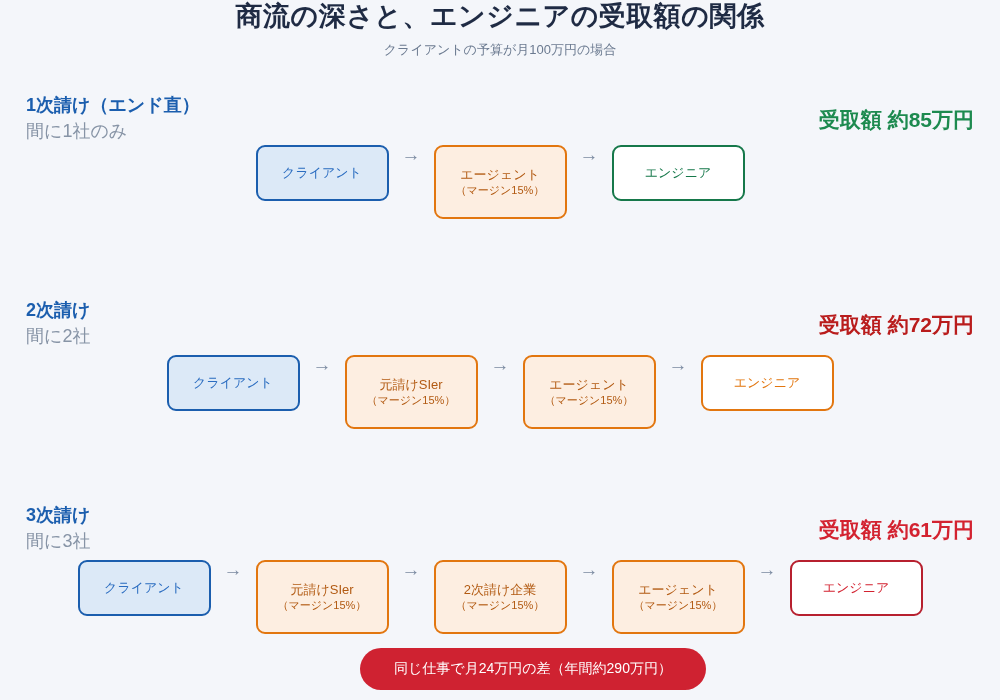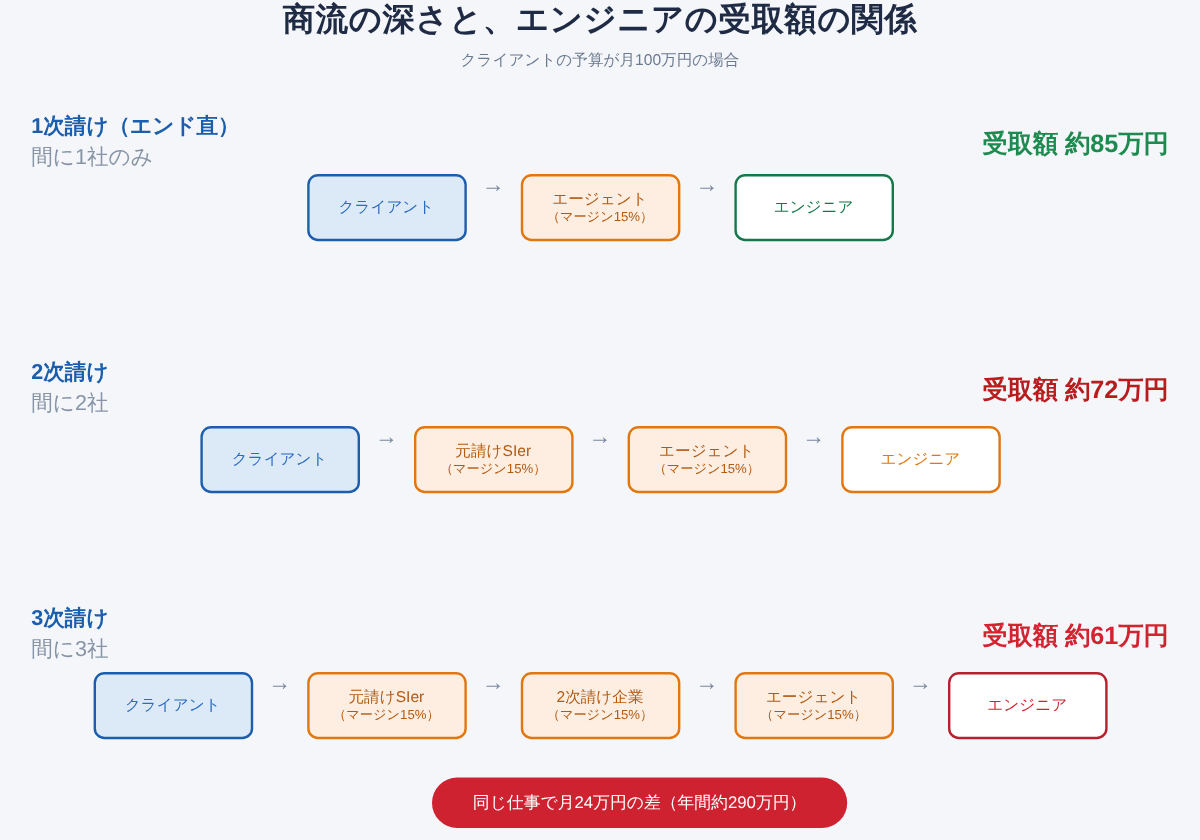--- a/index.html
+++ b/index.html
@@ -108,21 +108,21 @@
     background: #dce9f7;
     color: #2a6cc0;
     width: 133px;
     height: 56px;
   }
   .node-mid {
     border: 2px solid #e2760f;
     background: #fdeee1;
     color: #b25a12;
     width: 133px;
-    height: 56px;
+    height: 74px;
   }
   .node-eng-green {
     border: 2px solid #16784a;
     background: #ffffff;
     color: #16784a;
     width: 133px;
     height: 56px;
   }
   .node-eng-orange {
     border: 2px solid #e2760f;

